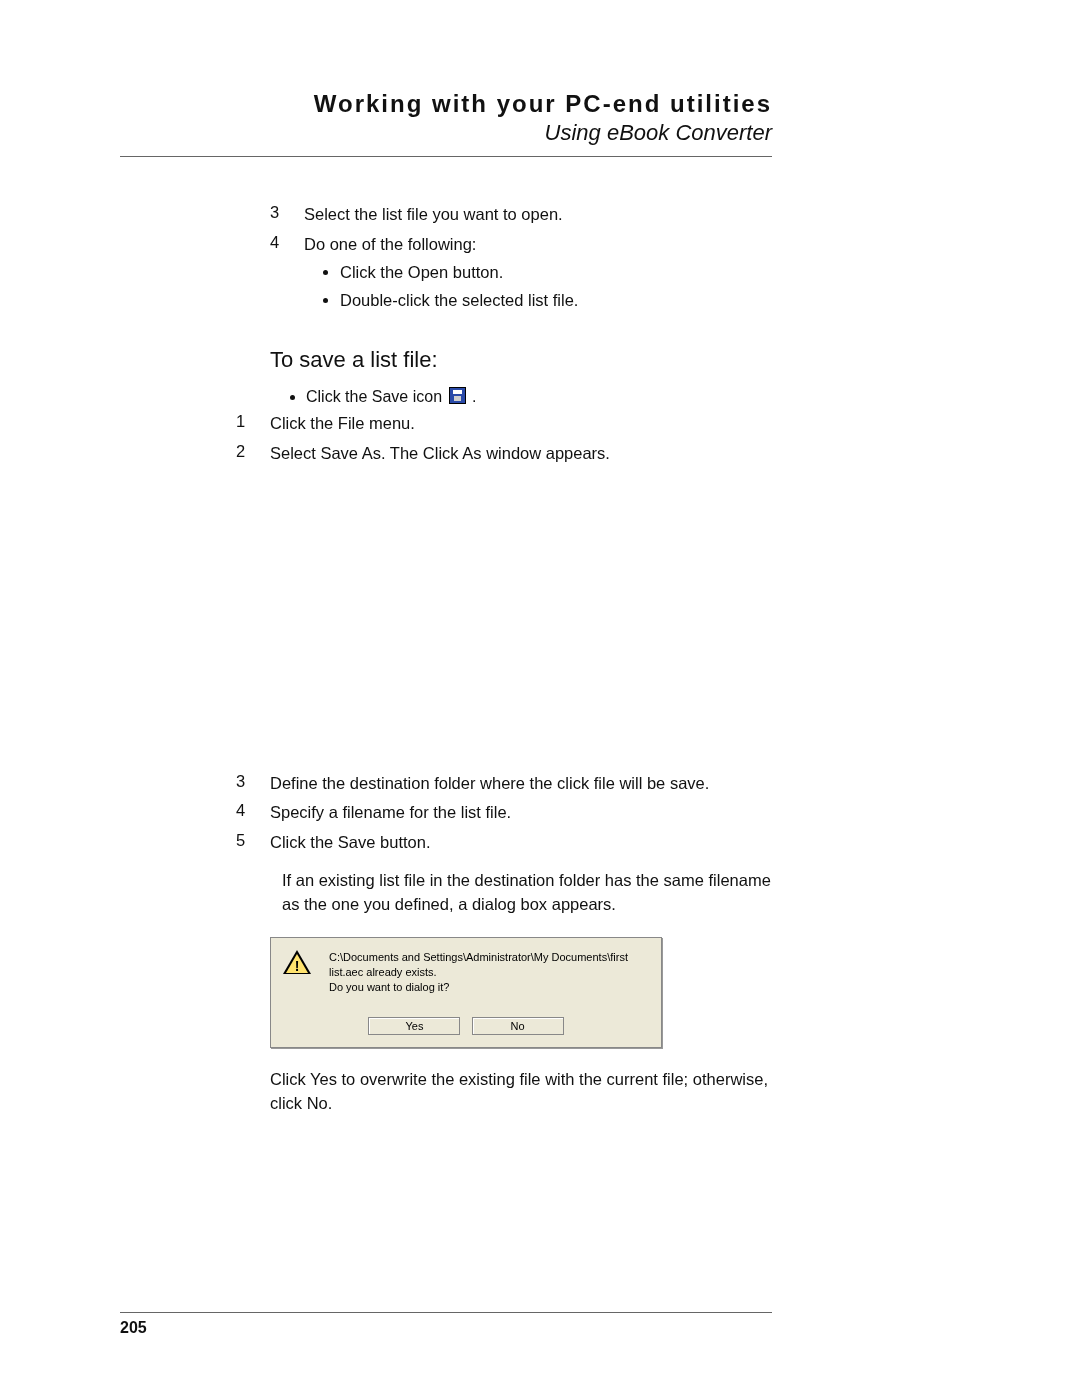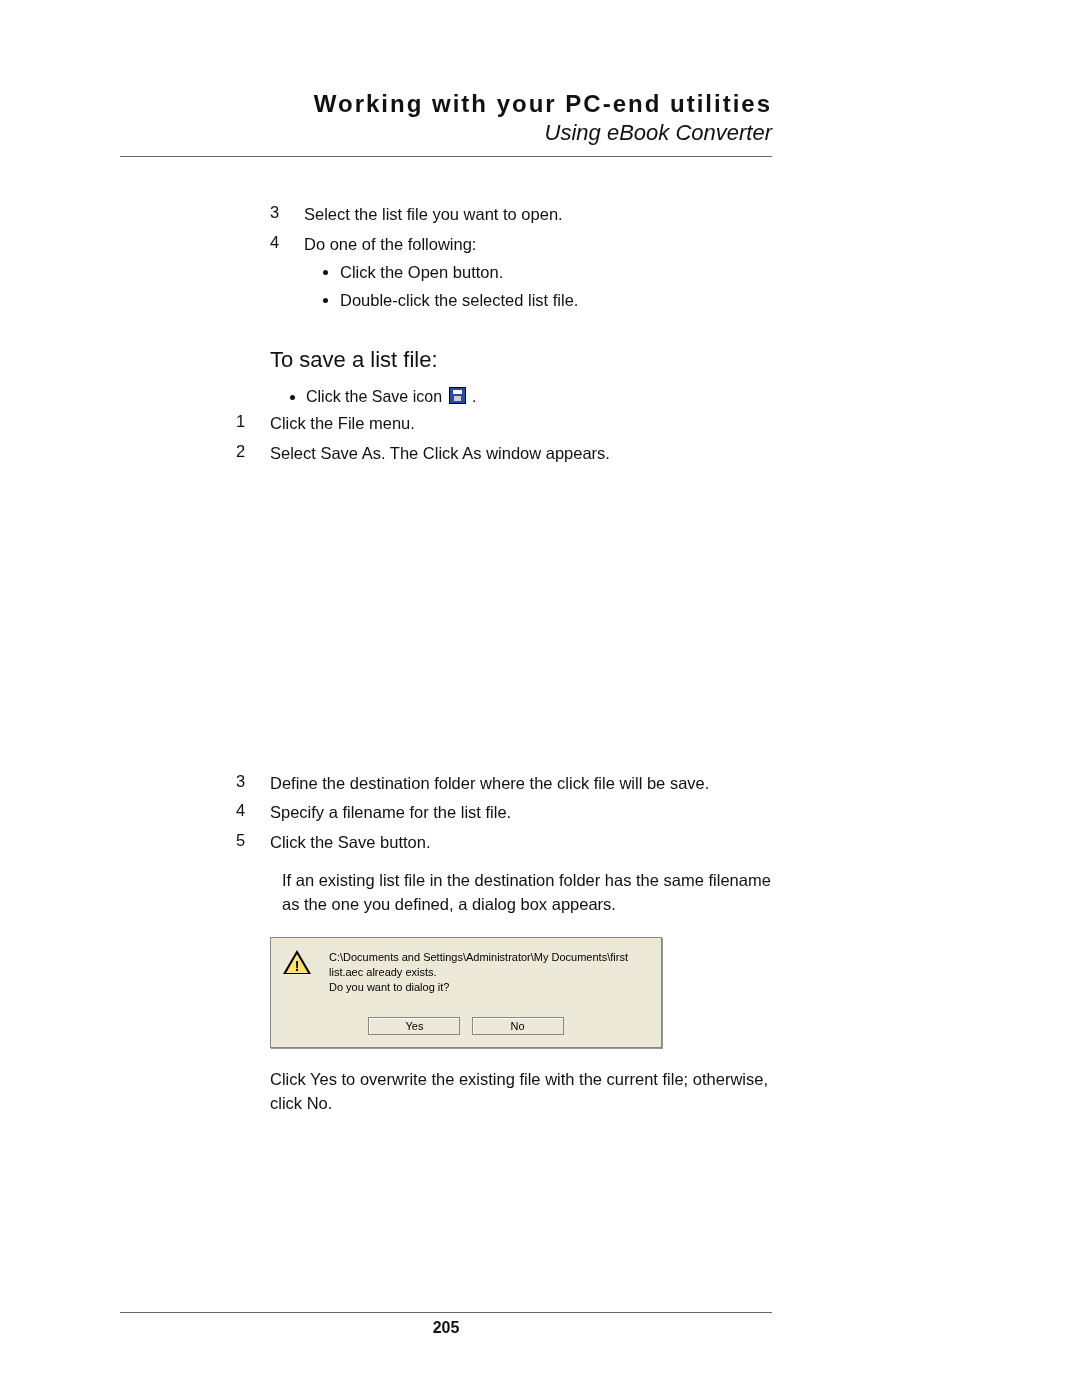--- a/index.html
+++ b/index.html
@@ -180,21 +180,21 @@
     text-align: center;
     cursor: default;
   }
 
   .footer {
     position: absolute;
     left: 120px; right: 120px;
     bottom: 60px;
     border-top: 1.5px solid #666;
     padding-top: 6px;
-    text-align: center;
+    text-align: left;
     font-weight: 700;
     font-size: 16px;
   }
 
   .para {
     font-size: 16.5px;
     line-height: 1.45;
     margin: 8px 0;
   }
   .indent {

